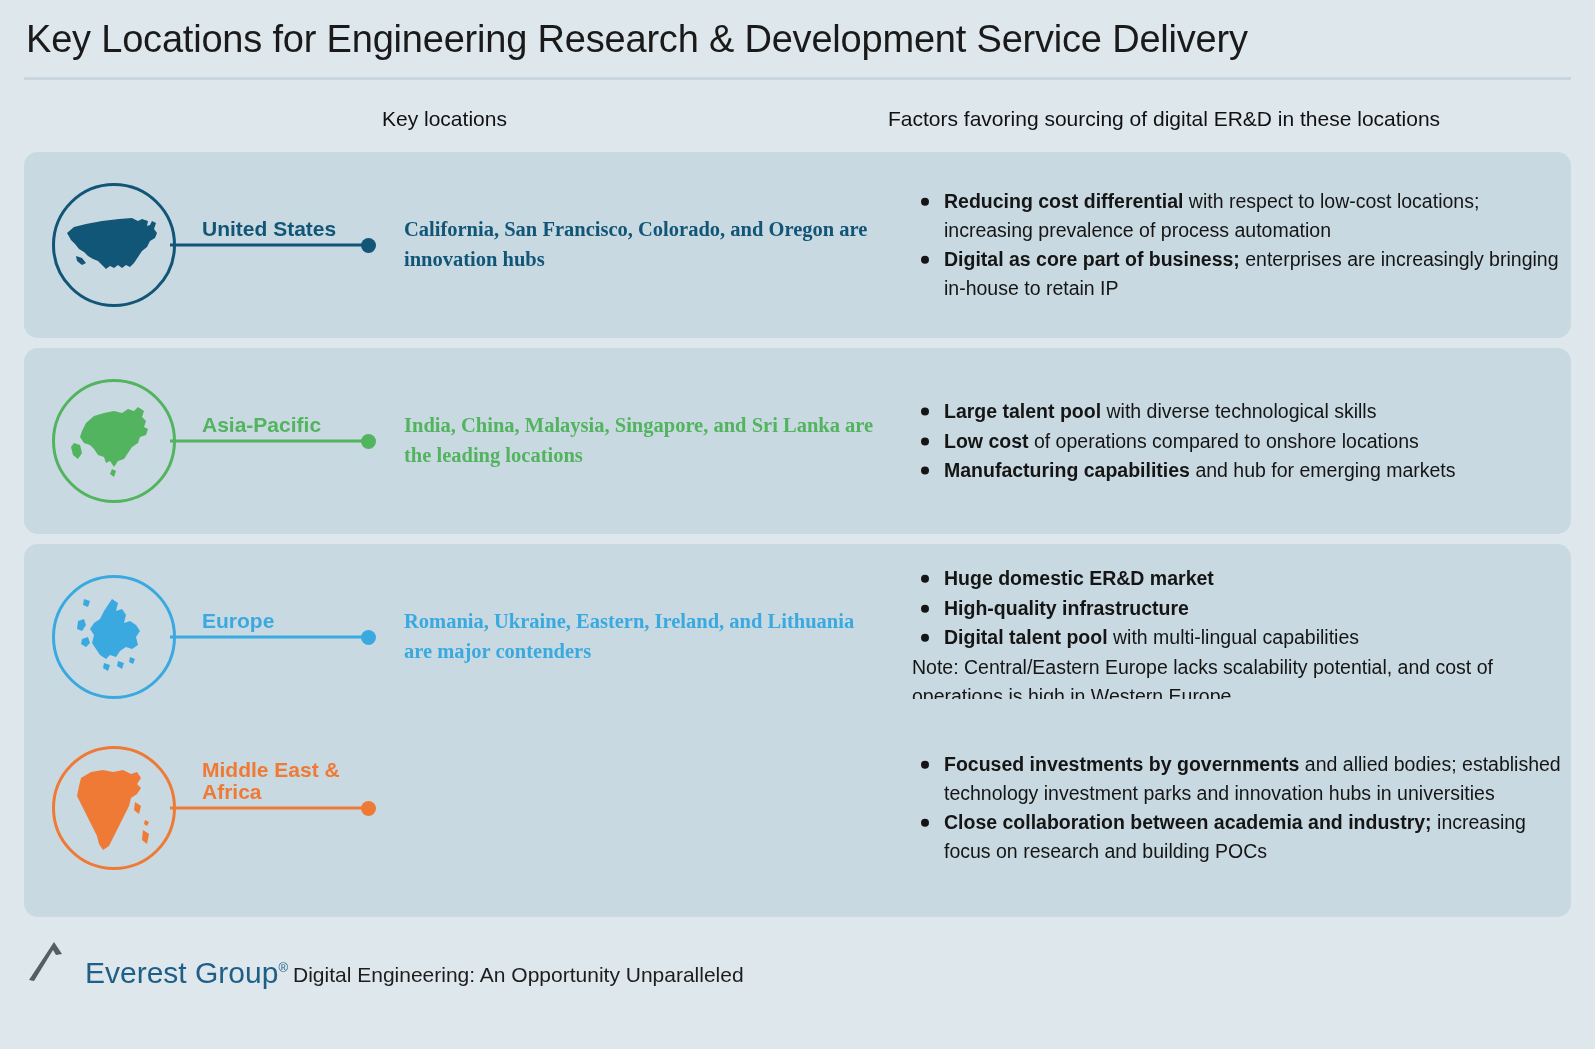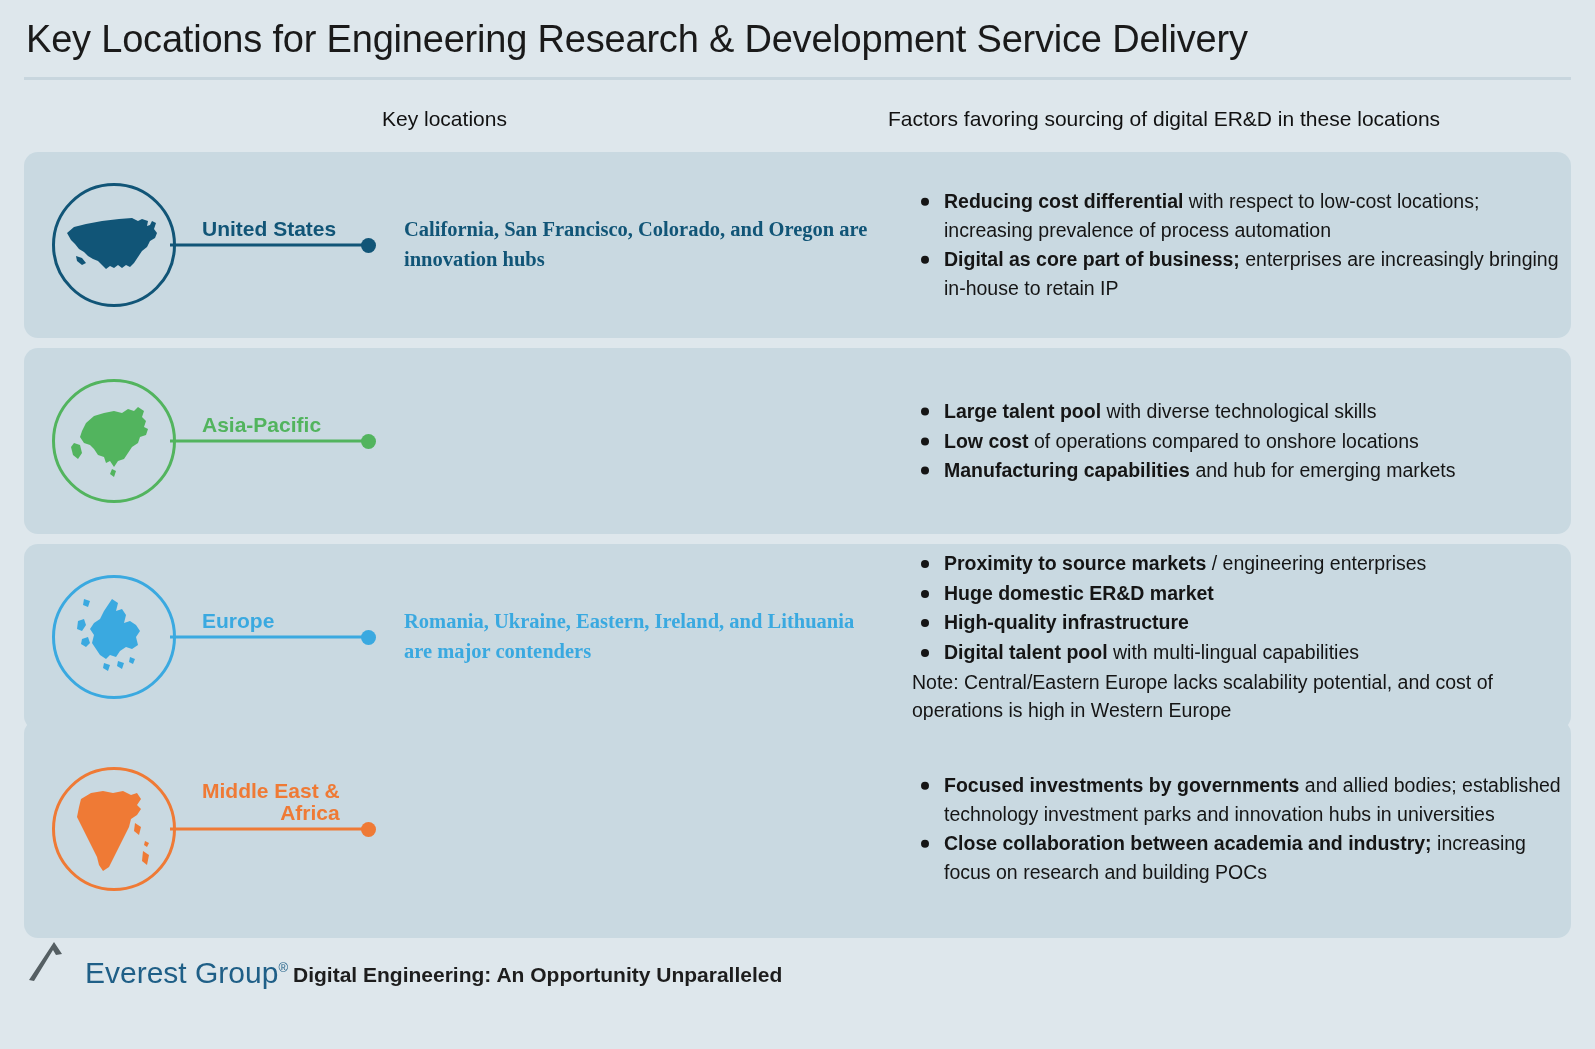--- a/index.html
+++ b/index.html
@@ -51,21 +51,21 @@
     position: absolute;
     left: 24px;
     width: 1547px;
     background: #c9d9e1;
     border-radius: 14px;
     box-sizing: border-box;
   }
   #row-0 { top: 152px;  height: 186px; }
   #row-1 { top: 348px;  height: 186px; }
   #row-2 { top: 544px;  height: 186px; }
-  #row-3 { top: 720px;  height: 218px; }
+  #row-3 { top: 699px;  height: 218px; }
 
   
   .badge {
     position: absolute;
     left: 28px;
     top: 50%;
     transform: translateY(-50%);
     width: 124px;
     height: 124px;
   }
@@ -110,21 +110,20 @@
   .region-label {
     position: absolute;
     left: 178px;
     bottom: 50%;
     margin-bottom: 6px;
     font-size: 21px;
     font-weight: bold;
     line-height: 1.02;
     color: currentColor;
     white-space: pre-line;
-    text-align: right;
   }
 
   
   .loc-text {
     position: absolute;
     left: 380px;
     top: 50%;
     transform: translateY(-50%);
     width: 470px;
     font-size: 20.5px;
@@ -191,21 +190,20 @@
     font-size: 13px;
     color: #1f5f87;
     vertical-align: super;
   }
   #footer-caption {
     font-size: 21px;
     color: #1d1d1d;
     margin-left: 5px;
     position: relative;
     top: 1px;
-    font-weight: bold;
   }
 </style>
 </head>
 <body>
 
 <div id="title">Key Locations for Engineering Research &amp; Development Service Delivery</div>
 <div id="title-divider"></div>
 
 <div class="col-header" id="hdr-key-locations">Key locations</div>
 <div class="col-header" id="hdr-factors">Factors favoring sourcing of digital ER&amp;D in these locations</div>
@@ -245,20 +243,21 @@
           L26,50 L22,46 L16,44 L12,38 L14,32 Z
           M6,44 L12,46 L14,54 L10,60 L5,56 L3,48 Z
           M44,70 L48,72 L46,78 L42,75 Z"></path>
       </svg>
     </div>
   </div>
   <div class="connector" style="color:#52b45e">
     <span class="connector-dot"></span>
   </div>
   <div class="region-label" style="color:#52b45e">Asia-Pacific</div>
+  <div class="loc-text" style="color:#52b45e">India, China, Malaysia, Singapore, and Sri Lanka are the leading locations</div>
   <div class="factors">
     <ul>
       <li><b>Large talent pool</b><span> with diverse technological skills</span></li>
       <li><b>Low cost</b><span> of operations compared to onshore locations</span></li>
       <li><b>Manufacturing capabilities</b><span> and hub for emerging markets</span></li>
     </ul>
   </div>
 </div>
 
 <div class="row" id="row-2">
@@ -278,21 +277,20 @@
       </svg>
     </div>
   </div>
   <div class="connector" style="color:#3aa9e0">
     <span class="connector-dot"></span>
   </div>
   <div class="region-label" style="color:#3aa9e0">Europe</div>
   <div class="loc-text" style="color:#3aa9e0">Romania, Ukraine, Eastern, Ireland, and Lithuania are major contenders</div>
   <div class="factors">
     <ul>
-      <li><b>Proximity to source markets</b><span> / engineering enterprises</span></li>
       <li><b>Huge domestic ER&amp;D market</b><span></span></li>
       <li><b>High-quality infrastructure</b><span></span></li>
       <li><b>Digital talent pool</b><span> with multi-lingual capabilities</span></li>
     </ul>
     <p class="note">Note: Central/Eastern Europe lacks scalability potential, and cost of operations is high in Western Europe</p>
   </div>
 </div>
 
 <div class="row" id="row-3">
   <div class="badge" style="color:#ef7a35">

